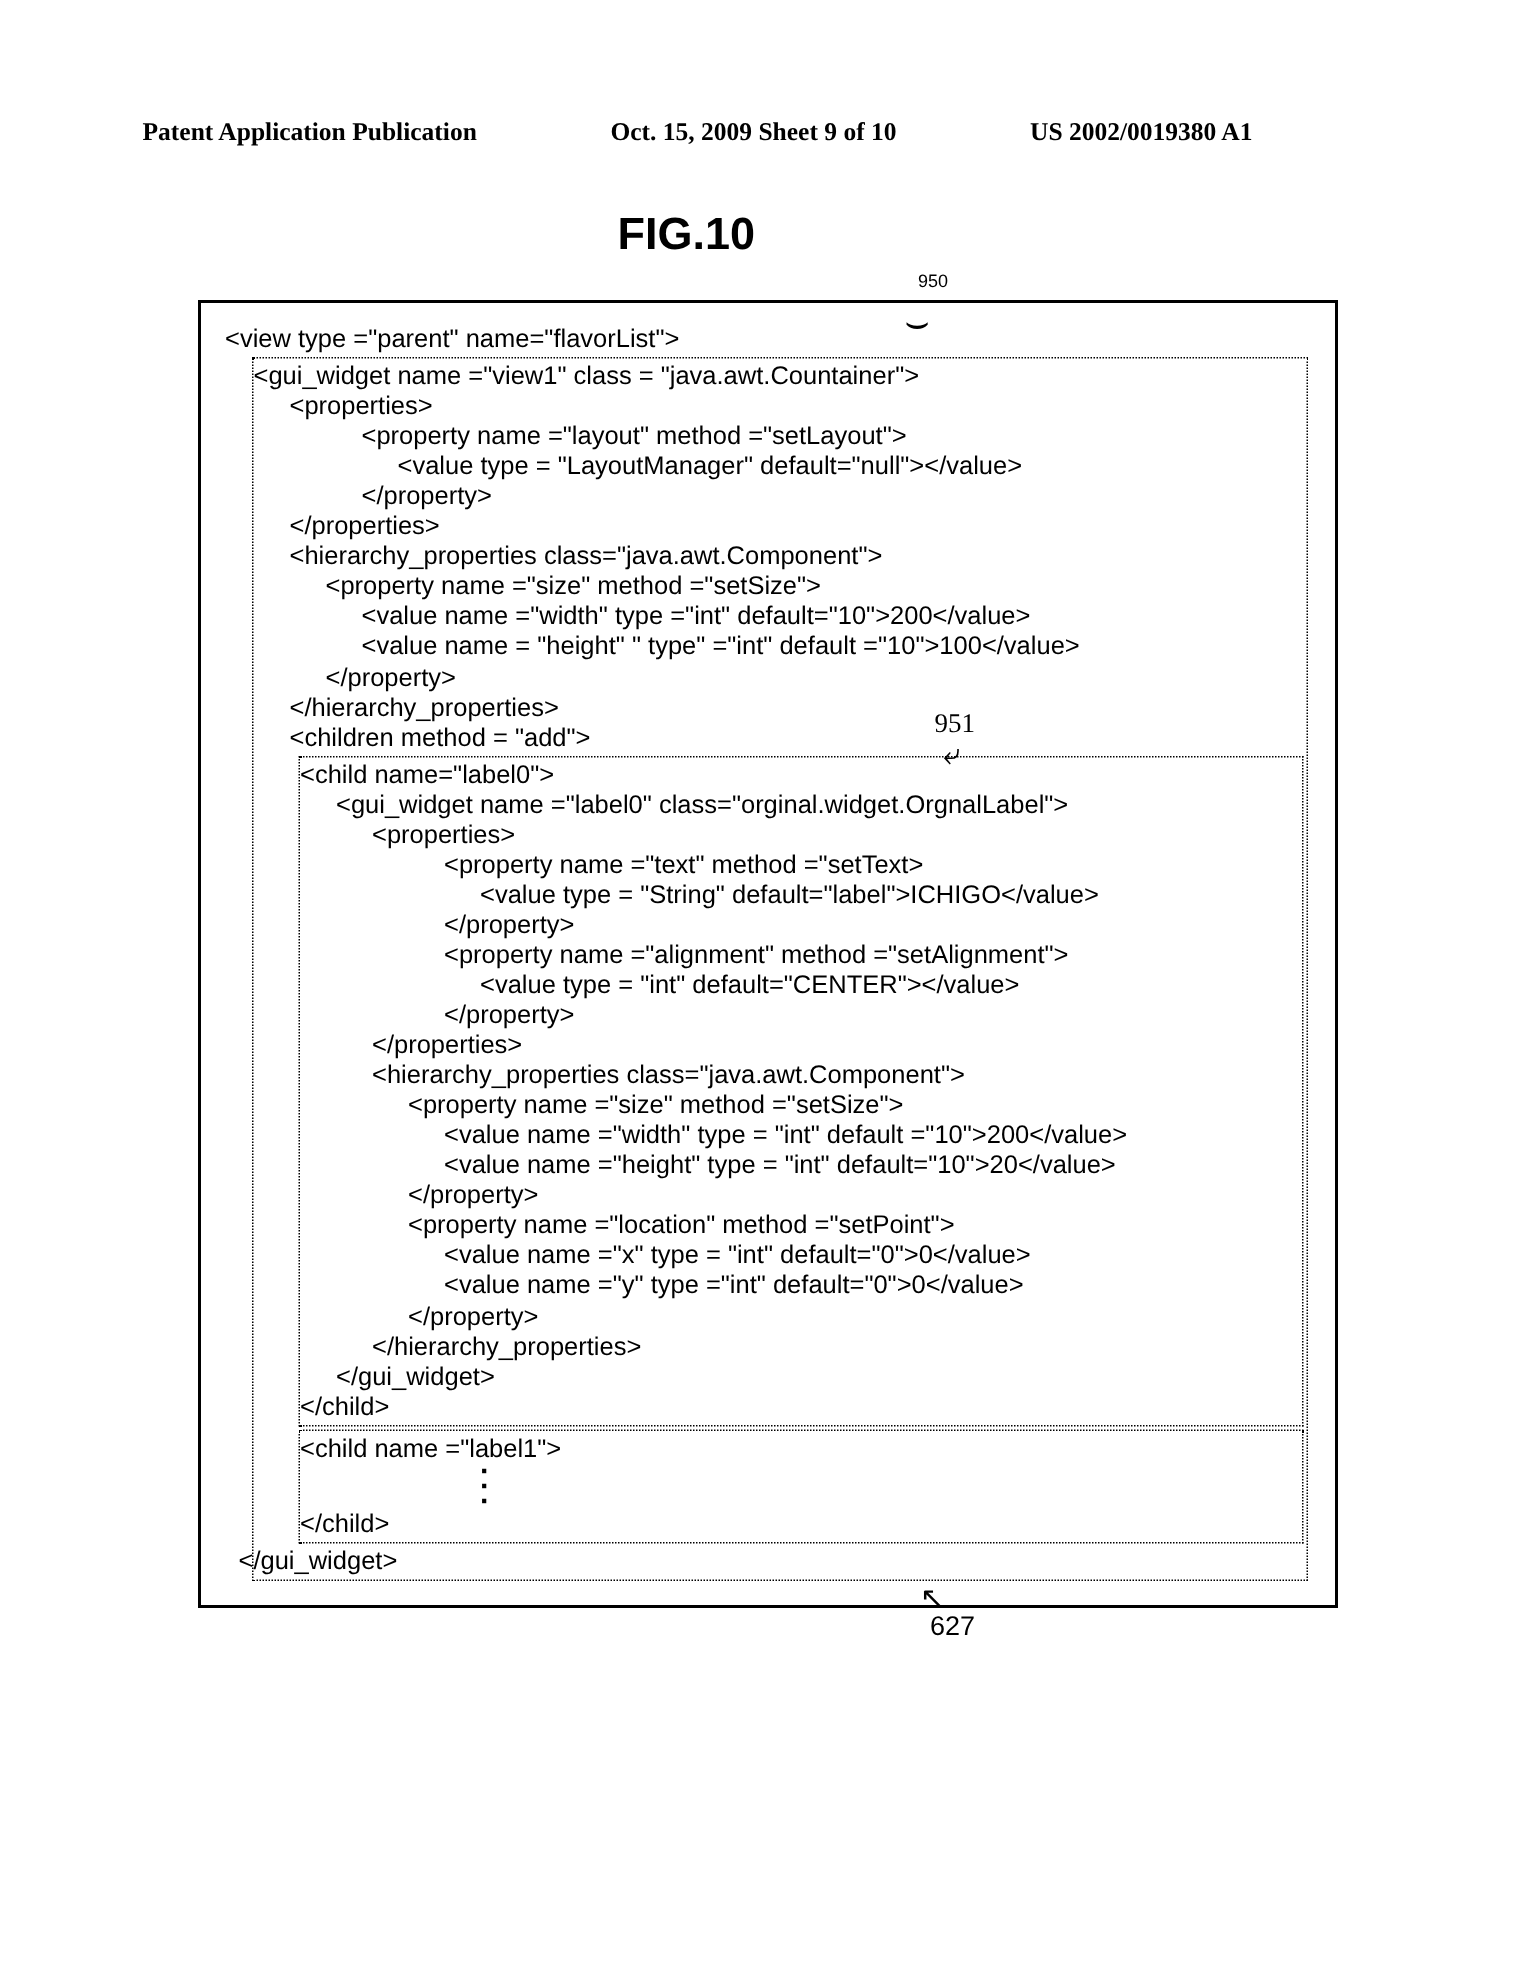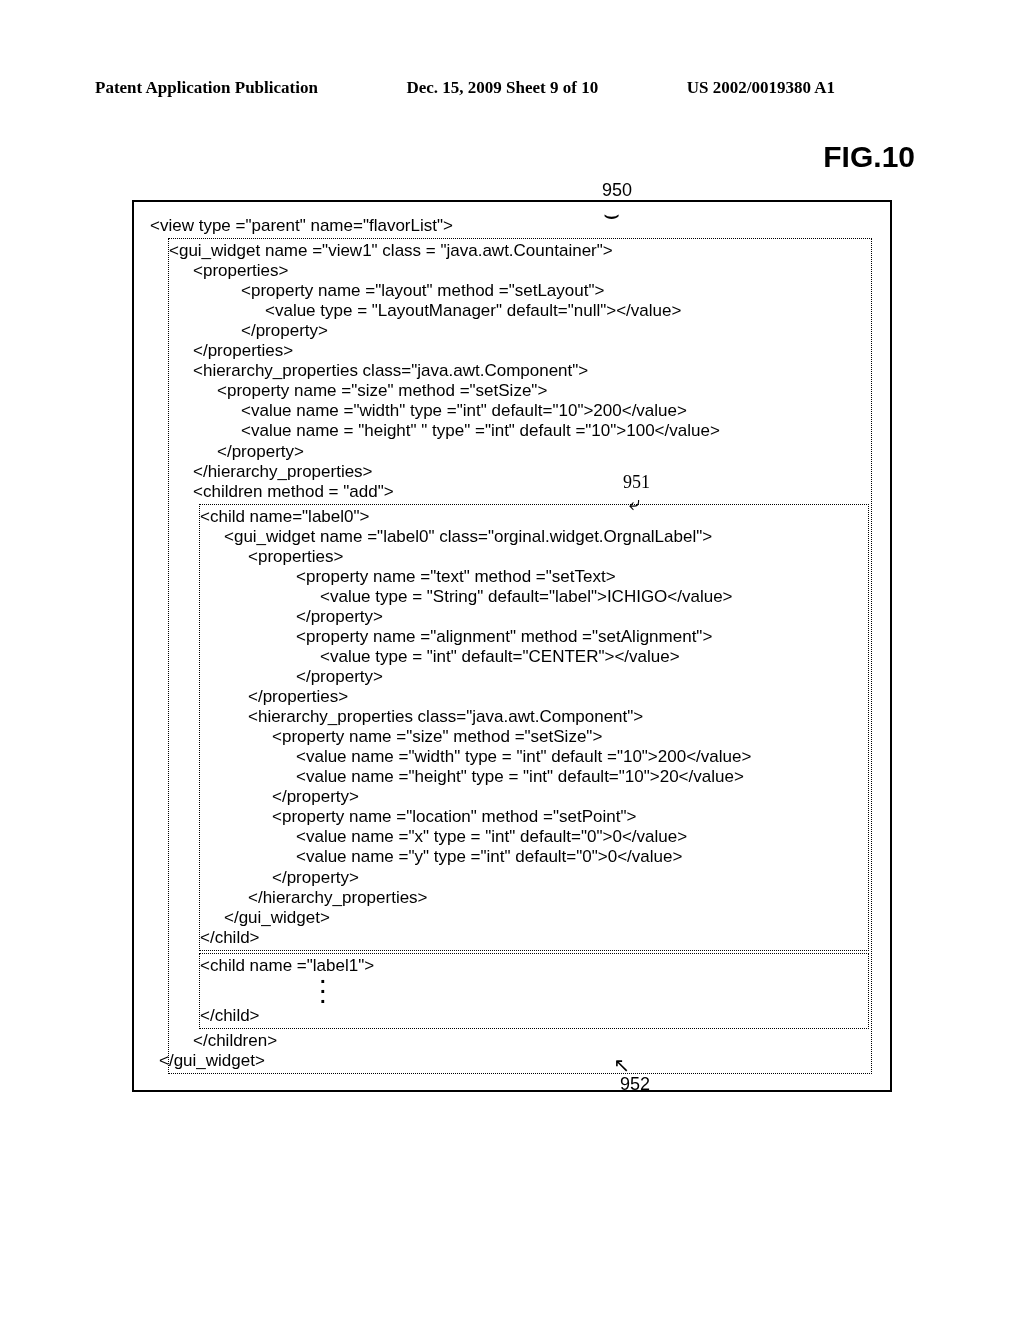--- a/index.html
+++ b/index.html
@@ -27,30 +27,30 @@
     font-size: 17px;
     font-weight: bold;
     display: flex;
     justify-content: space-between;
   }
   .figure-title {
     position: absolute;
     top: 140px;
     left: 0;
     right: 15px;
-    text-align: right;
+    text-align: center;
     font-size: 30px;
     font-weight: bold;
     font-family: Arial, Helvetica, sans-serif;
   }
   .callout-950 {
     position: absolute;
     top: 180px;
     right: 298px;
-    font-size: 18px;
+    font-size: 12px;
     font-family: Arial, Helvetica, sans-serif;
   }
   .bracket-950 {
     position: absolute;
     top: 200px;
     right: 310px;
     font-size: 26px;
   }
   .callout-951 {
     position: absolute;
@@ -103,33 +103,33 @@
   .code-line { white-space: pre; font-family: Arial, Helvetica, sans-serif; }
   .vdots { margin-left: 120px; font-size: 20px; line-height: 0.5; letter-spacing: 0; font-weight: bold; }
 </style>
 </head>
 <body>
 
 <div class="page">
 
   <div class="header-line">
     <span>Patent Application Publication</span>
-    <span>Dec. 15, 2009  Sheet 9 of 10</span>
+    <span>Oct. 15, 2009  Sheet 9 of 10</span>
     <span>US 2002/0019380 A1</span>
   </div>
 
   <div class="figure-title">FIG.10</div>
 
   <div class="callout-950">950</div>
   <div class="bracket-950">⌣</div>
 
   <div class="callout-951">951</div>
   <div class="bracket-951">⤶</div>
 
-  <div class="callout-952">952</div>
+  <div class="callout-952">627</div>
   <div class="bracket-952">↖</div>
 
   <div class="outer-box">
 
     <div class="code-line ind0">&lt;view type ="parent" name="flavorList"&gt;</div>
 
     <div class="dotted-box" style="margin-left:18px; margin-right:2px;">
       <div class="code-line ind0">&lt;gui_widget name ="view1" class = "java.awt.Countainer"&gt;</div>
       <div class="code-line ind1">&lt;properties&gt;</div>
       <div class="code-line ind3">&lt;property name ="layout" method ="setLayout"&gt;</div>
@@ -168,19 +168,18 @@
         <div class="code-line ind1">&lt;/gui_widget&gt;</div>
         <div class="code-line ind0">&lt;/child&gt;</div>
       </div>
 
       <div class="dotted-box" style="margin-left:30px; margin-right:2px;">
         <div class="code-line ind0">&lt;child name ="label1"&gt;</div>
         <div class="vdots">·<br>·<br>·</div>
         <div class="code-line ind0">&lt;/child&gt;</div>
       </div>
 
-      <div class="code-line ind1">&lt;/children&gt;</div>
       <div class="code-line" style="margin-left:-10px">&lt;/gui_widget&gt;</div>
     </div>
 
   </div>
 
 </div>
 
 </body></html>

